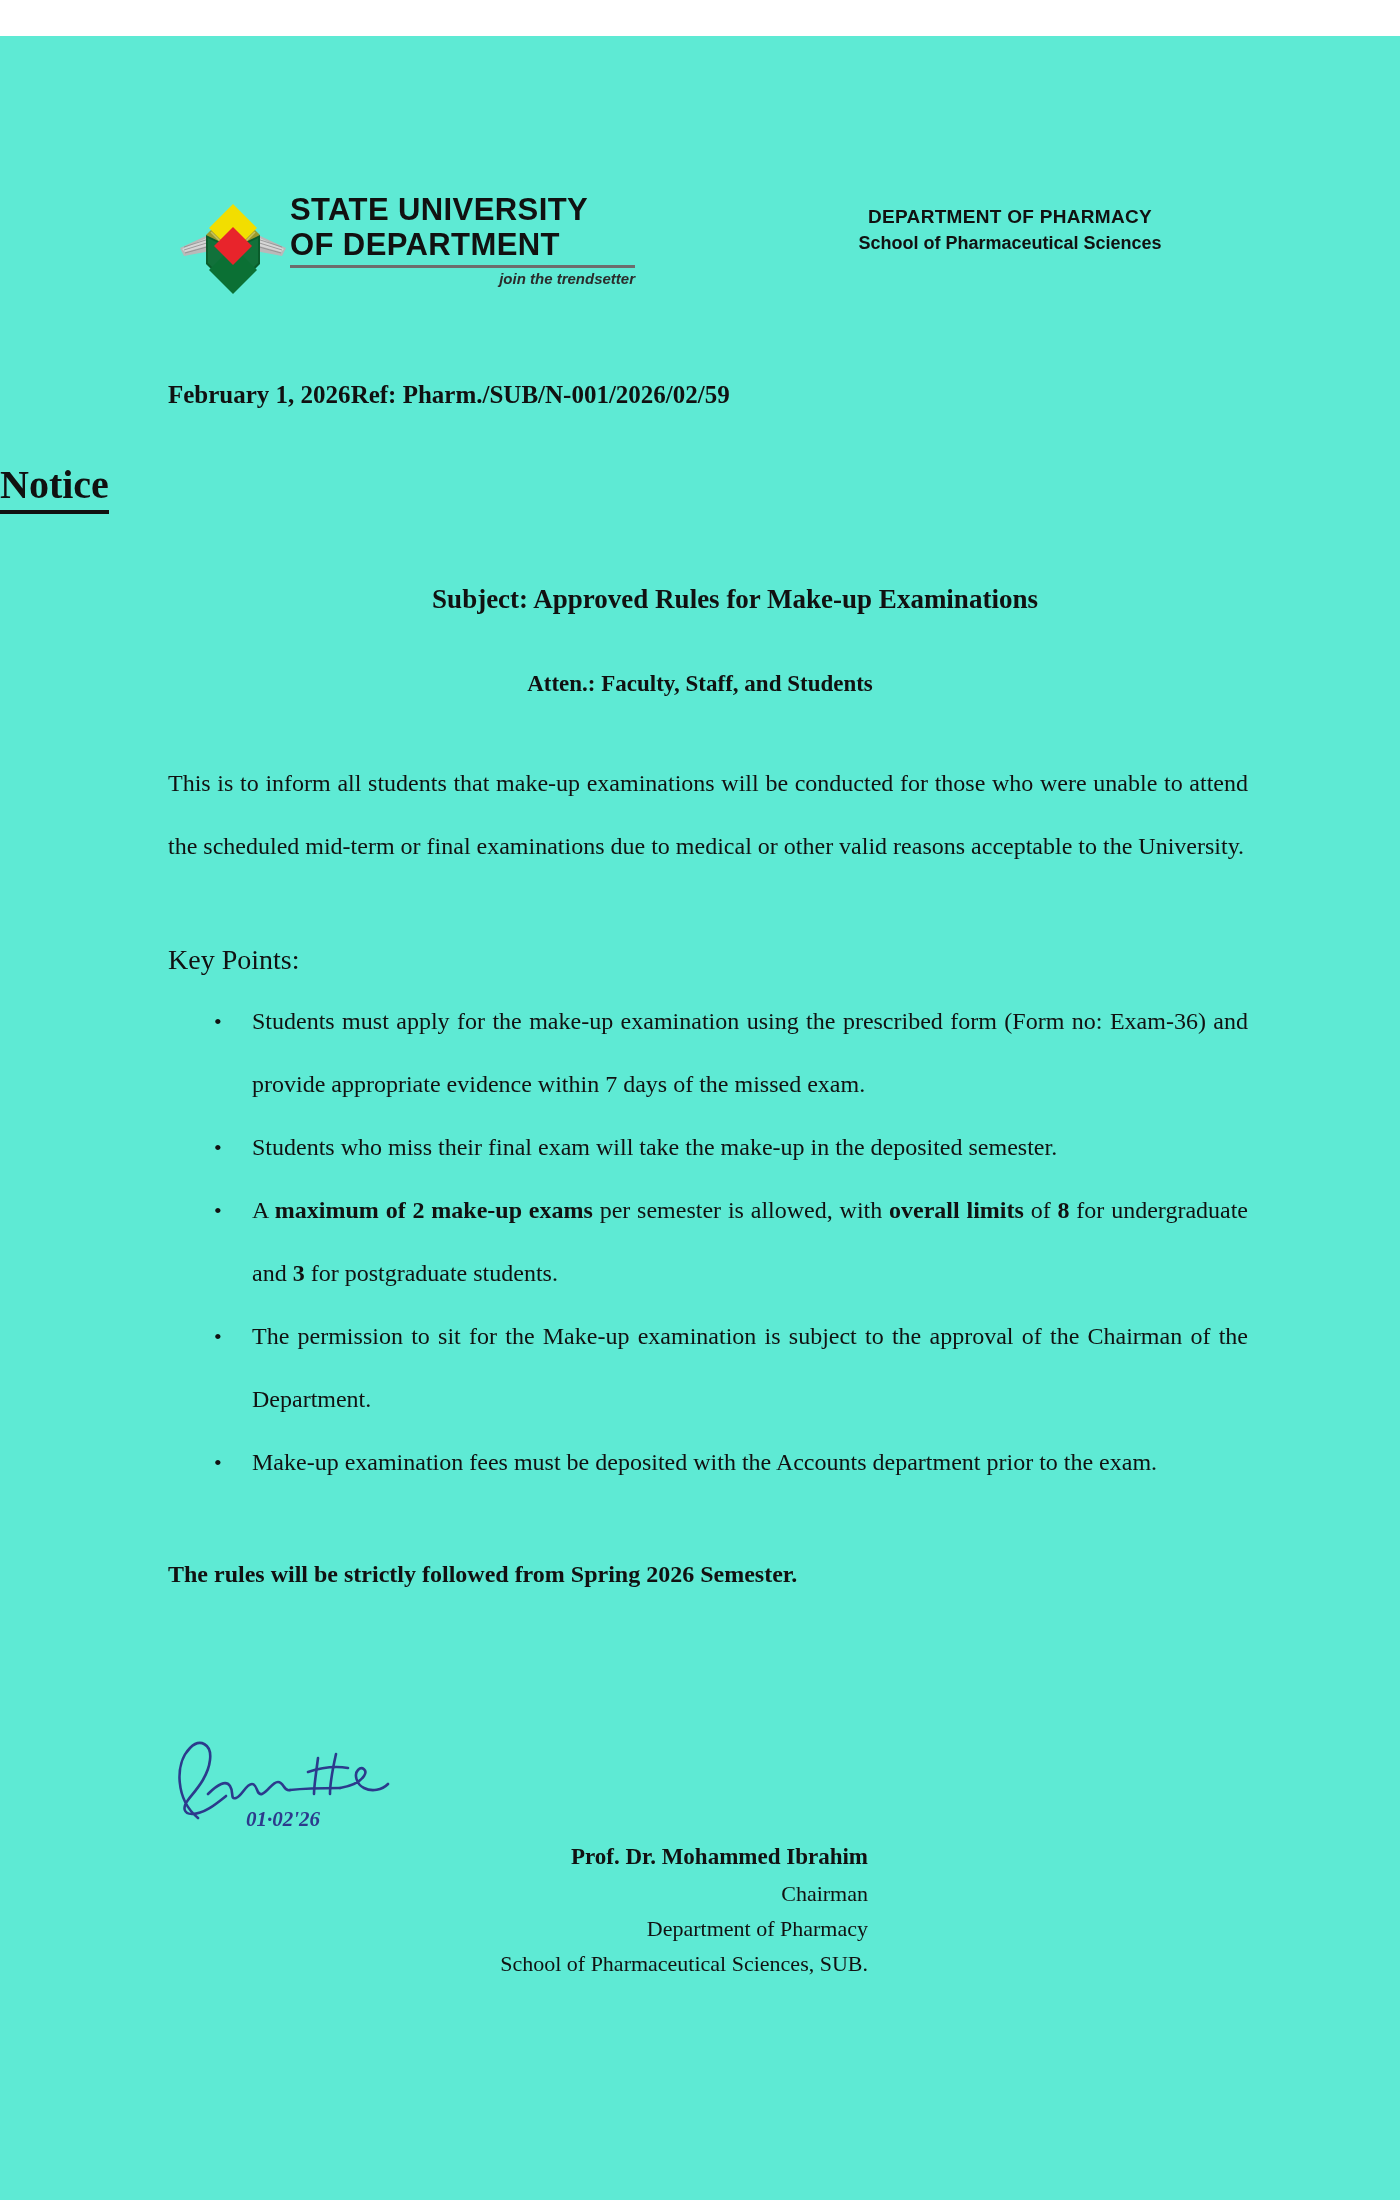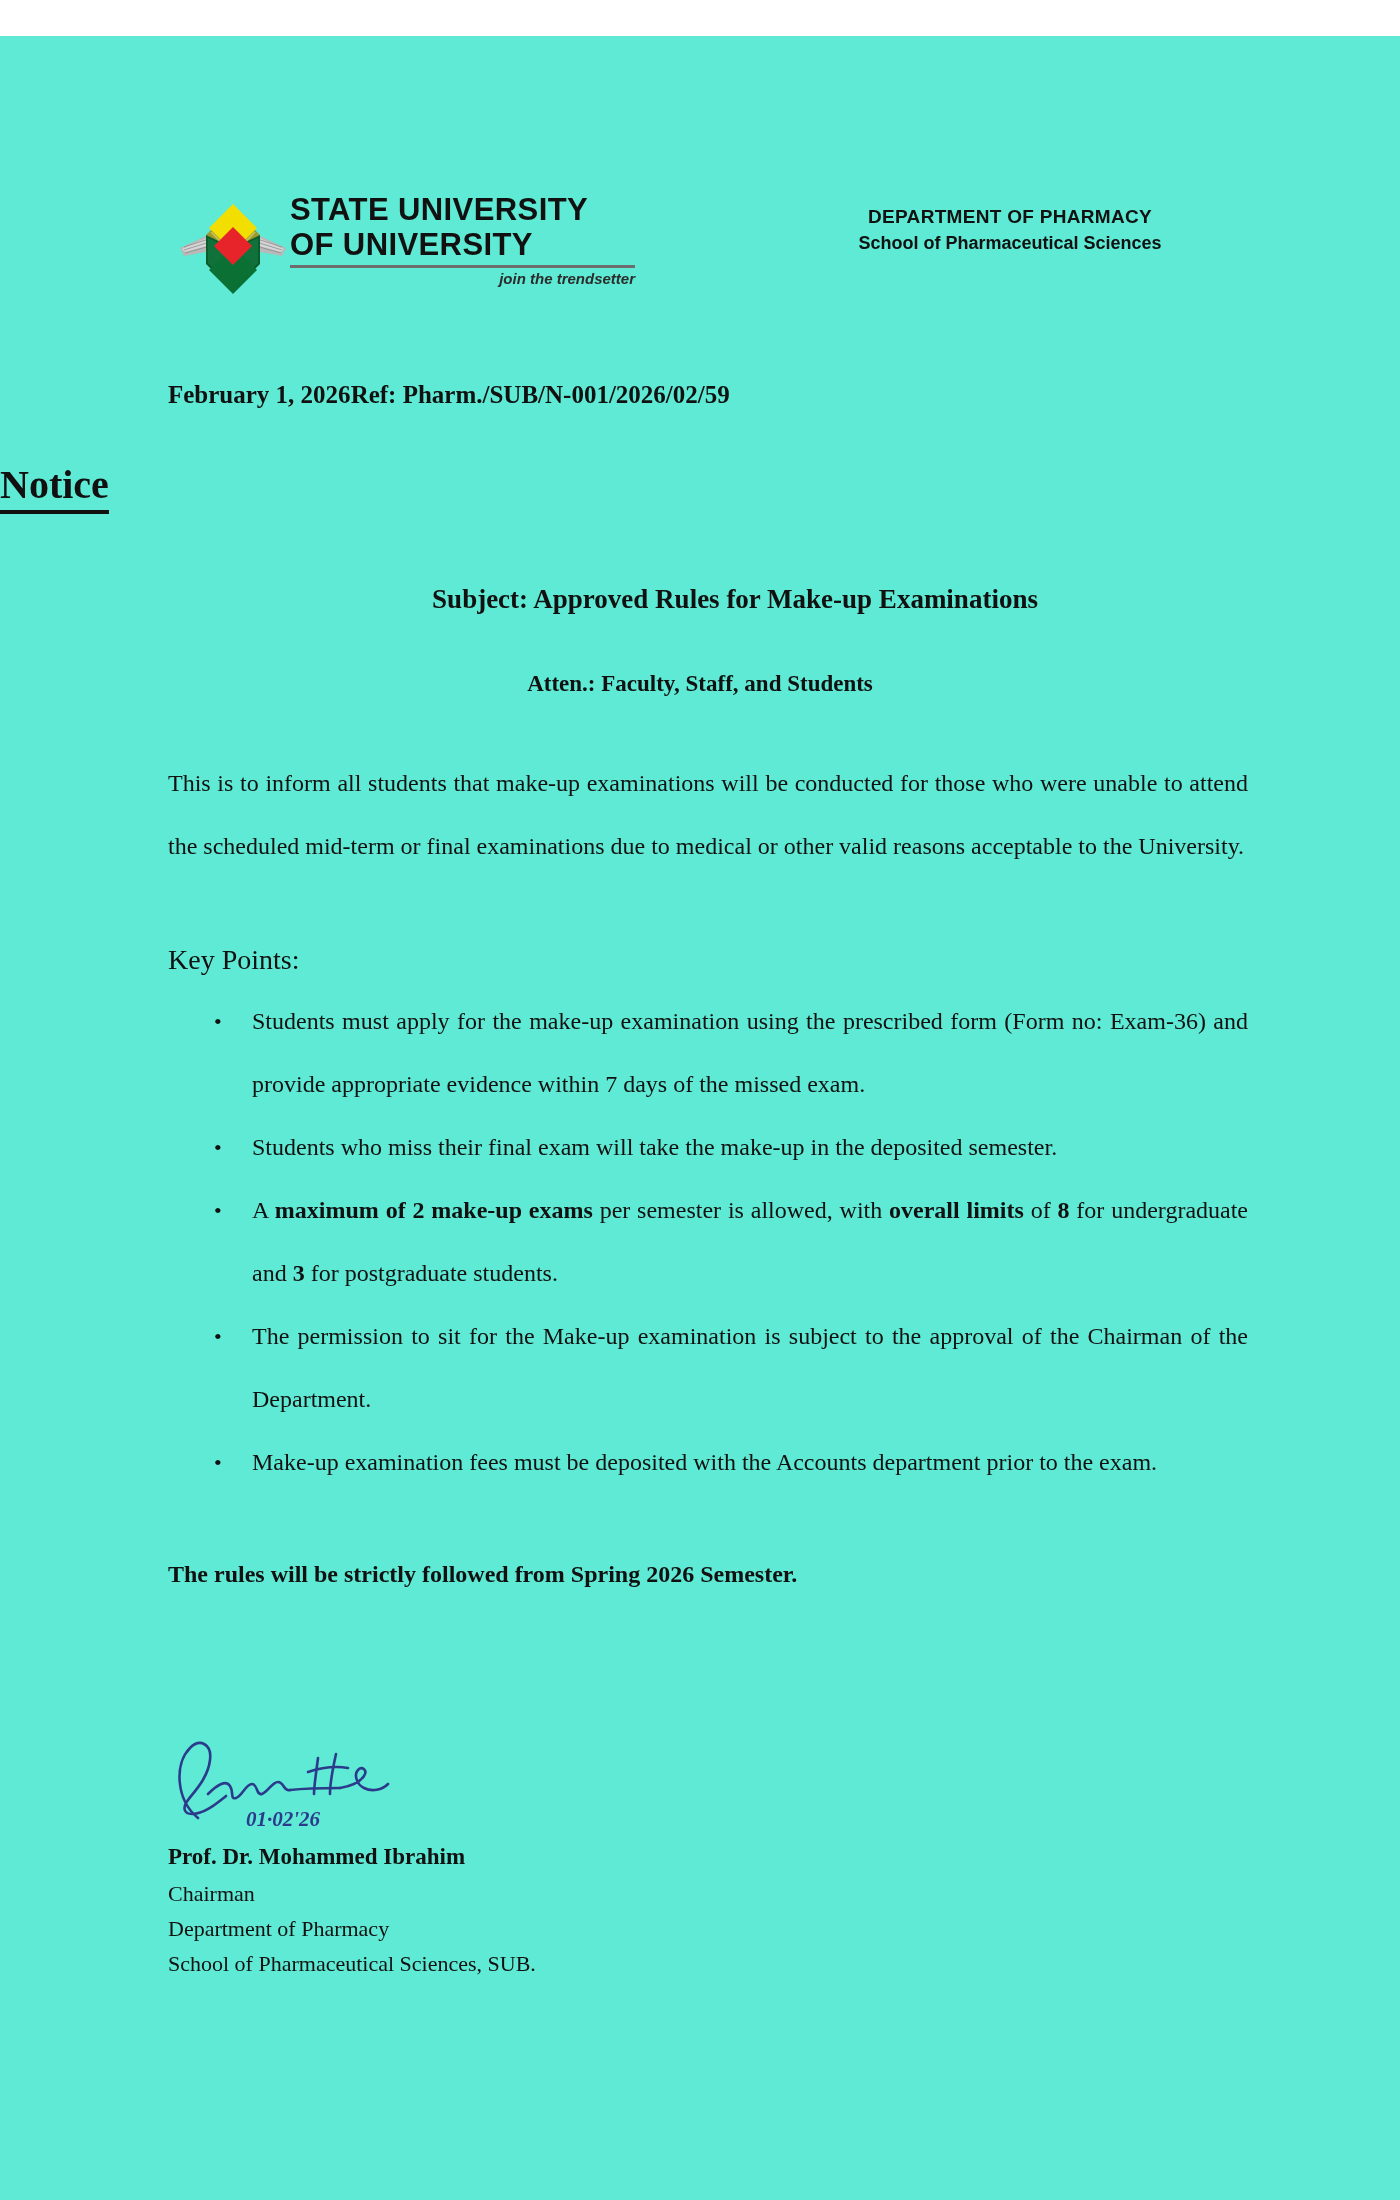--- a/index.html
+++ b/index.html
@@ -182,20 +182,21 @@
     font-weight: bold;
     line-height: 44px;
   }
 
   
   .sign-area {
     position: absolute;
     left: 168px;
     top: 1690px;
     width: 700px;
+    text-align: right;
   }
   .signature-img {
     width: 260px;
     height: 108px;
     display: block;
   }
   .sign-block {
     margin-top: 4px;
     font-size: 22px;
     line-height: 35px;
@@ -266,21 +267,21 @@
         <polygon points="55,54 82,41 82,70 55,97" fill="#0a5c2b"></polygon>
         <polygon points="55,56 80,44 80,69 55,94" fill="#11713a"></polygon>
 
         <polygon points="55,52 79,76 55,100 31,76" fill="#0b7034"></polygon>
 
         <polygon points="55,33 74,52 55,71 36,52" fill="#e8242b"></polygon>
       </svg>
 
       <div class="brand-text">
         <div class="brand-line">STATE UNIVERSITY</div>
-        <div class="brand-line">OF UNIVERSITY</div>
+        <div class="brand-line">OF DEPARTMENT</div>
         <div class="brand-rule"></div>
         <div class="brand-tagline">join the trendsetter</div>
       </div>
     </div>
 
     <div class="dept-block">
       <div class="dept-title">DEPARTMENT OF PHARMACY</div>
       <div class="dept-sub">School of Pharmaceutical Sciences</div>
     </div>
   </div>

